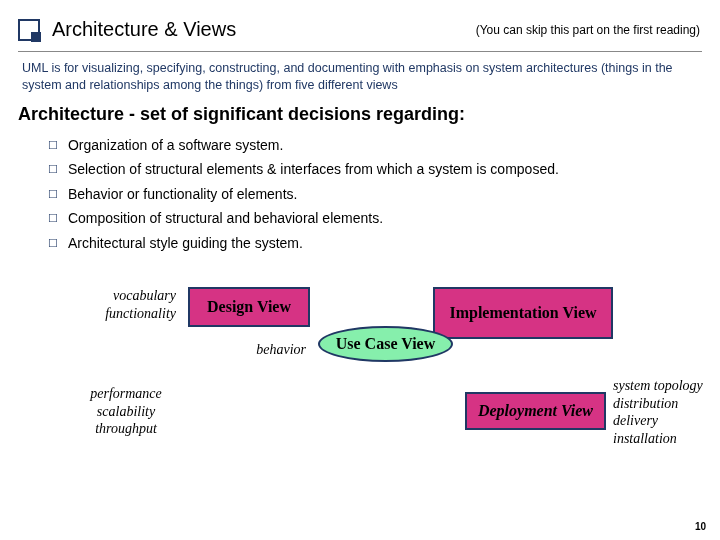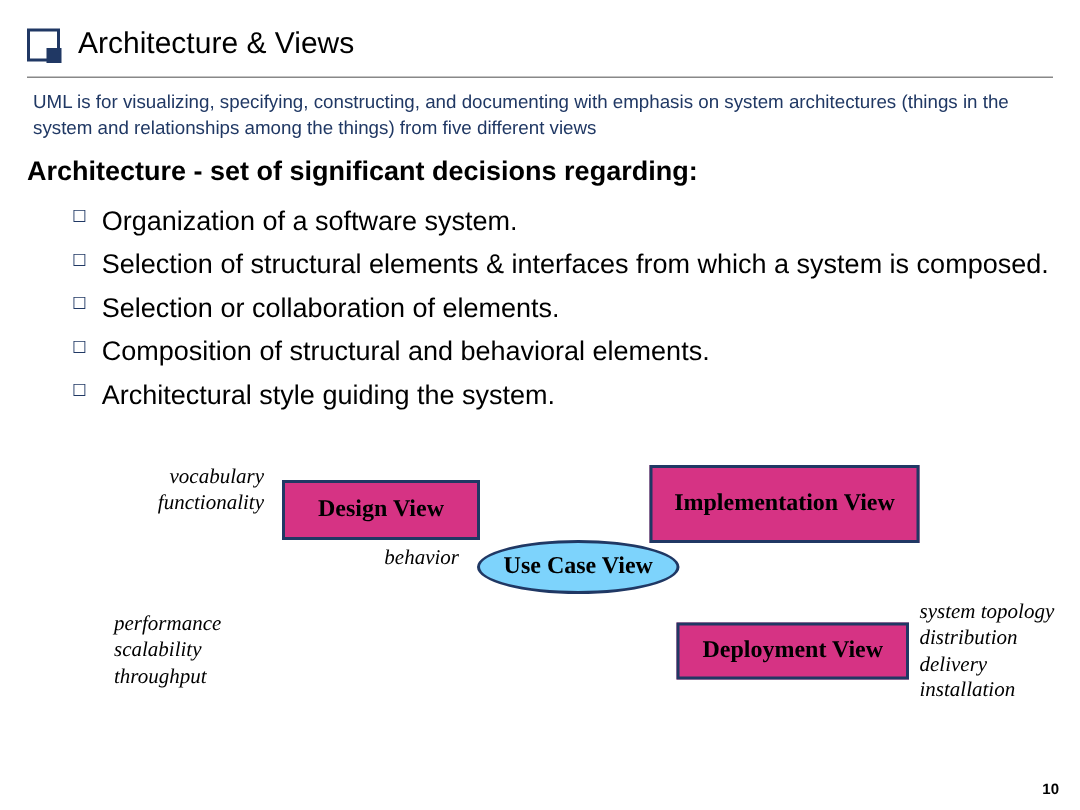--- a/index.html
+++ b/index.html
@@ -6,59 +6,60 @@
   body { width: 720px; height: 540px; background: #fff; font-family: Arial, sans-serif; position: relative; overflow: hidden; }
   .title-bar { display: flex; align-items: center; padding: 18px 10px 10px 0; }
   .title-square { width: 22px; height: 22px; border: 2px solid #203864; background: #fff; margin-left: 18px; margin-right: 12px; position: relative; }
   .title-square::after { content: ""; position: absolute; right: -3px; bottom: -3px; width: 10px; height: 10px; background: #203864; }
   h1 { font-size: 20px; font-weight: normal; color: #000; flex: 1; }
   .skip-note { font-size: 12px; color: #000; margin-right: 10px; }
   .divider { height: 1px; background: #888; margin: 0 18px 8px 18px; }
   .uml-desc { font-size: 12.5px; color: #203864; margin: 4px 22px 10px 22px; line-height: 1.35; }
   .arch-heading { font-size: 18px; color: #000; margin: 6px 0 8px 18px; }
   .bullet-list { list-style: none; margin: 0 0 0 48px; }
-  .bullet-list li { font-size: 18px; color: #000; padding: 4px 0; display: flex; align-items: flex-start; }
+  .bullet-list li { font-size: 14px; color: #000; padding: 4px 0; display: flex; align-items: flex-start; }
   .bullet-list li::before { content: "☐"; font-size: 11px; color: #203864; margin-right: 10px; line-height: 1.5; }
   .diagram { position: relative; margin-top: 22px; height: 220px; margin-left: 28px; }
   .view-box { position: absolute; background: #d63384; border: 2px solid #203864; color: #000; font-family: 'Times New Roman', serif; font-weight: bold; font-size: 16px; display: flex; align-items: center; justify-content: center; text-align: center; padding: 4px 6px; }
-  .design { left: 160px; top: 20px; width: 132px; height: 40px; }
+  .design { left: 160px; top: 10px; width: 122px; height: 40px; }
   .impl { left: 405px; top: 10px; width: 180px; height: 52px; }
-  .usecase { left: 290px; top: 60px; width: 135px; height: 36px; background: #7dd3fc; border-radius: 50%/50%; }
+  .usecase { left: 290px; top: 49px; width: 135px; height: 36px; background: #86efac; border-radius: 50%/50%; }
   .process { left: 160px; top: 115px; width: 130px; height: 38px; }
-  .deploy { left: 423px; top: 115px; width: 155px; height: 38px; }
+  .deploy { left: 437px; top: 115px; width: 141px; height: 38px; font-style: italic; }
   .side-label { position: absolute; font-family: 'Times New Roman', serif; font-style: italic; font-size: 14px; color: #000; line-height: 1.25; }
   .lbl-left-top { left: 48px; top: 10px; text-align: right; width: 100px; }
   .lbl-right-top { left: 585px; top: 10px; width: 130px; }
   .lbl-behavior { left: 218px; top: 64px; width: 60px; text-align: right; }
-  .lbl-left-bot { left: 48px; top: 108px; text-align: left; width: 100px; }
+  .lbl-left-bot { left: 48px; top: 108px; text-align: center; width: 100px; }
   .lbl-right-bot { left: 585px; top: 100px; width: 130px; }
   .page-num { position: absolute; right: 14px; bottom: 8px; font-size: 10px; font-weight: bold; }
 </style>
 </head>
 <body>
 
 <div class="title-bar">
   <div class="title-square"></div>
   <h1>Architecture &amp; Views</h1>
+  <span class="skip-note">(You can skip this part on the first reading)</span>
 </div>
 <div class="divider"></div>
 
 <p class="uml-desc">UML is for visualizing, specifying, constructing, and documenting with emphasis on system architectures (things in the system and relationships among the things)  from five different views</p>
 
 <h2 class="arch-heading">Architecture - set of significant decisions regarding:</h2>
 
 <ul class="bullet-list">
   <li>
       <span>Organization of a software system.</span>
     </li>
   <li>
       <span>Selection of structural elements &amp; interfaces from which a system is composed.</span>
     </li>
   <li>
-      <span>Selection or collaboration of elements.</span>
+      <span>Behavior or functionality of elements.</span>
     </li>
   <li>
       <span>Composition of structural and behavioral elements.</span>
     </li>
   <li>
       <span>Architectural style guiding the system.</span>
     </li>
 </ul>
 
 <div class="diagram">

